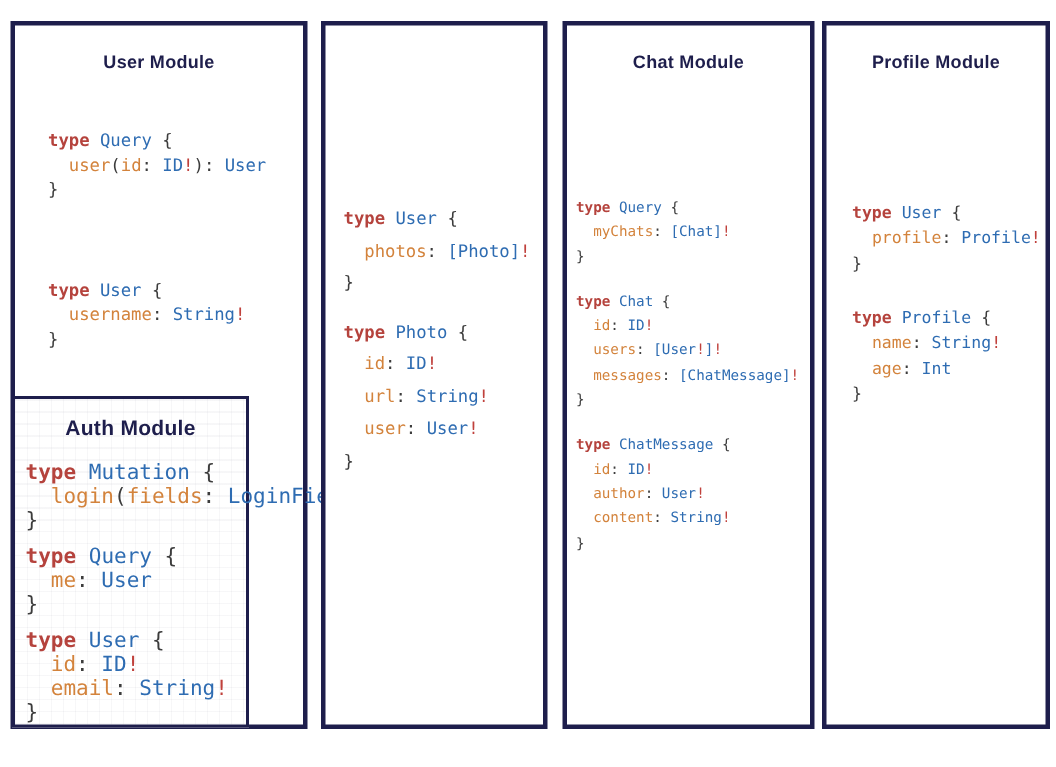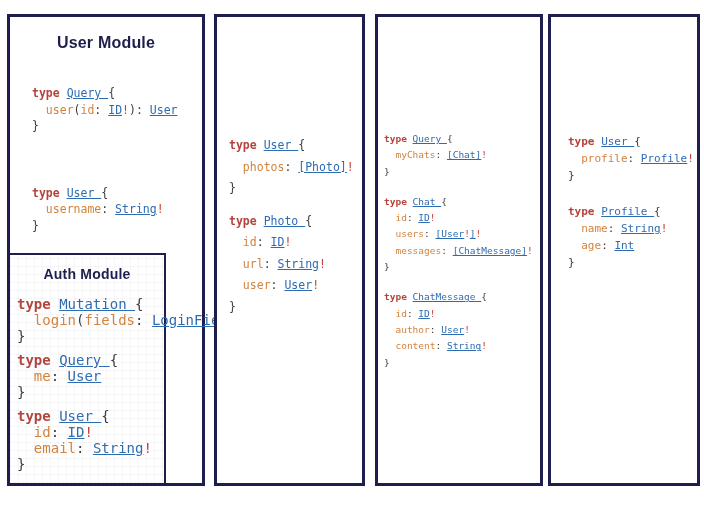--- a/index.html
+++ b/index.html
@@ -19,25 +19,25 @@
   .panel{
     position:absolute;top:14px;height:472px;box-sizing:border-box;
     border:3px solid var(--navy);background:var(--bg);
   }
   #user{left:7px;width:198px;}
   #gallery{left:214px;width:151px;}
   #chat{left:375px;width:168px;}
   #profile{left:548px;width:152px;}
   .panel-title{
     margin-top:17px;text-align:center;
-    font-weight:700;font-size:16px;letter-spacing:.2px;
+    font-weight:700;font-size:12px;letter-spacing:.2px;
     color:var(--navy);
   }
   .auth-box{
-    position:absolute;left:-2px;top:236px;bottom:-2px;width:158px;
+    position:absolute;left:-2px;top:247px;bottom:-2px;width:158px;
     box-sizing:border-box;border:2px solid var(--navy);background:var(--bg);
     background-image:
       repeating-linear-gradient(0deg, rgba(60,60,90,0.045) 0 1px, transparent 1px 8px),
       repeating-linear-gradient(90deg, rgba(60,60,90,0.045) 0 1px, transparent 1px 8px);
   }
   .auth-title{margin-top:11px;font-size:14px;}
   .code-area{
     position:absolute;
     font-family:"DejaVu Sans Mono",monospace;
     white-space:pre;color:var(--punct);
@@ -46,21 +46,21 @@
   #user > .code-area .code-block{margin-bottom:50px;}
   #gallery > .code-area{top:118px;left:12px;font-size:11.5px;line-height:21.5px;}
   #gallery > .code-area .code-block{margin-bottom:11px;}
   #chat > .code-area{top:114px;left:6px;font-size:9.5px;line-height:16.3px;}
   #chat > .code-area .code-block{margin-bottom:14px;}
   #profile > .code-area{top:116px;left:17px;font-size:11px;line-height:17px;}
   #profile > .code-area .code-block{margin-bottom:19px;}
   .auth-box > .code-area{top:41px;left:7px;font-size:14px;line-height:16px;}
   .auth-box > .code-area .code-block{margin-bottom:8px;}
   .tok-k{color:var(--kw);font-weight:bold;}
-  .tok-t{color:var(--type);text-decoration:underline;}
+  .tok-t{color:var(--type);}
   .tok-f{color:var(--field);}
   .tok-b{color:var(--bang);}
   .tok-p{color:var(--punct);}
 </style>
 </head>
 <body>
 
 <div class="canvas">
 
   <div class="panel" id="user">
@@ -71,20 +71,22 @@
       <div class="panel-title auth-title">Auth Module</div>
       <div class="code-area"><div class="code-block"><div class="code-line"><span class="tok-k">type </span><span class="tok-t">Mutation </span><span class="tok-p">{</span></div><div class="code-line"><span class="tok-p">  </span><span class="tok-f">login</span><span class="tok-p">(</span><span class="tok-f">fields</span><span class="tok-p">: </span><span class="tok-t">LoginFields</span><span class="tok-p">): </span><span class="tok-t">User</span></div><div class="code-line"><span class="tok-p">}</span></div></div><div class="code-block"><div class="code-line"><span class="tok-k">type </span><span class="tok-t">Query </span><span class="tok-p">{</span></div><div class="code-line"><span class="tok-p">  </span><span class="tok-f">me</span><span class="tok-p">: </span><span class="tok-t">User</span></div><div class="code-line"><span class="tok-p">}</span></div></div><div class="code-block"><div class="code-line"><span class="tok-k">type </span><span class="tok-t">User </span><span class="tok-p">{</span></div><div class="code-line"><span class="tok-p">  </span><span class="tok-f">id</span><span class="tok-p">: </span><span class="tok-t">ID</span><span class="tok-b">!</span></div><div class="code-line"><span class="tok-p">  </span><span class="tok-f">email</span><span class="tok-p">: </span><span class="tok-t">String</span><span class="tok-b">!</span></div><div class="code-line"><span class="tok-p">}</span></div></div></div>
     </div>
   </div>
 
   <div class="panel" id="gallery">
     <div class="code-area"><div class="code-block"><div class="code-line"><span class="tok-k">type </span><span class="tok-t">User </span><span class="tok-p">{</span></div><div class="code-line"><span class="tok-p">  </span><span class="tok-f">photos</span><span class="tok-p">: </span><span class="tok-t">[Photo]</span><span class="tok-b">!</span></div><div class="code-line"><span class="tok-p">}</span></div></div><div class="code-block"><div class="code-line"><span class="tok-k">type </span><span class="tok-t">Photo </span><span class="tok-p">{</span></div><div class="code-line"><span class="tok-p">  </span><span class="tok-f">id</span><span class="tok-p">: </span><span class="tok-t">ID</span><span class="tok-b">!</span></div><div class="code-line"><span class="tok-p">  </span><span class="tok-f">url</span><span class="tok-p">: </span><span class="tok-t">String</span><span class="tok-b">!</span></div><div class="code-line"><span class="tok-p">  </span><span class="tok-f">user</span><span class="tok-p">: </span><span class="tok-t">User</span><span class="tok-b">!</span></div><div class="code-line"><span class="tok-p">}</span></div></div></div>
   </div>
 
   <div class="panel" id="chat">
+    <div class="panel-title">Chat Module</div>
     <div class="code-area"><div class="code-block"><div class="code-line"><span class="tok-k">type </span><span class="tok-t">Query </span><span class="tok-p">{</span></div><div class="code-line"><span class="tok-p">  </span><span class="tok-f">myChats</span><span class="tok-p">: </span><span class="tok-t">[Chat]</span><span class="tok-b">!</span></div><div class="code-line"><span class="tok-p">}</span></div></div><div class="code-block"><div class="code-line"><span class="tok-k">type </span><span class="tok-t">Chat </span><span class="tok-p">{</span></div><div class="code-line"><span class="tok-p">  </span><span class="tok-f">id</span><span class="tok-p">: </span><span class="tok-t">ID</span><span class="tok-b">!</span></div><div class="code-line"><span class="tok-p">  </span><span class="tok-f">users</span><span class="tok-p">: </span><span class="tok-t">[User</span><span class="tok-b">!</span><span class="tok-t">]</span><span class="tok-b">!</span></div><div class="code-line"><span class="tok-p">  </span><span class="tok-f">messages</span><span class="tok-p">: </span><span class="tok-t">[ChatMessage]</span><span class="tok-b">!</span></div><div class="code-line"><span class="tok-p">}</span></div></div><div class="code-block"><div class="code-line"><span class="tok-k">type </span><span class="tok-t">ChatMessage </span><span class="tok-p">{</span></div><div class="code-line"><span class="tok-p">  </span><span class="tok-f">id</span><span class="tok-p">: </span><span class="tok-t">ID</span><span class="tok-b">!</span></div><div class="code-line"><span class="tok-p">  </span><span class="tok-f">author</span><span class="tok-p">: </span><span class="tok-t">User</span><span class="tok-b">!</span></div><div class="code-line"><span class="tok-p">  </span><span class="tok-f">content</span><span class="tok-p">: </span><span class="tok-t">String</span><span class="tok-b">!</span></div><div class="code-line"><span class="tok-p">}</span></div></div></div>
   </div>
 
   <div class="panel" id="profile">
+    <div class="panel-title">Profile Module</div>
     <div class="code-area"><div class="code-block"><div class="code-line"><span class="tok-k">type </span><span class="tok-t">User </span><span class="tok-p">{</span></div><div class="code-line"><span class="tok-p">  </span><span class="tok-f">profile</span><span class="tok-p">: </span><span class="tok-t">Profile</span><span class="tok-b">!</span></div><div class="code-line"><span class="tok-p">}</span></div></div><div class="code-block"><div class="code-line"><span class="tok-k">type </span><span class="tok-t">Profile </span><span class="tok-p">{</span></div><div class="code-line"><span class="tok-p">  </span><span class="tok-f">name</span><span class="tok-p">: </span><span class="tok-t">String</span><span class="tok-b">!</span></div><div class="code-line"><span class="tok-p">  </span><span class="tok-f">age</span><span class="tok-p">: </span><span class="tok-t">Int</span></div><div class="code-line"><span class="tok-p">}</span></div></div></div>
   </div>
 
 </div>
 
 </body></html>

